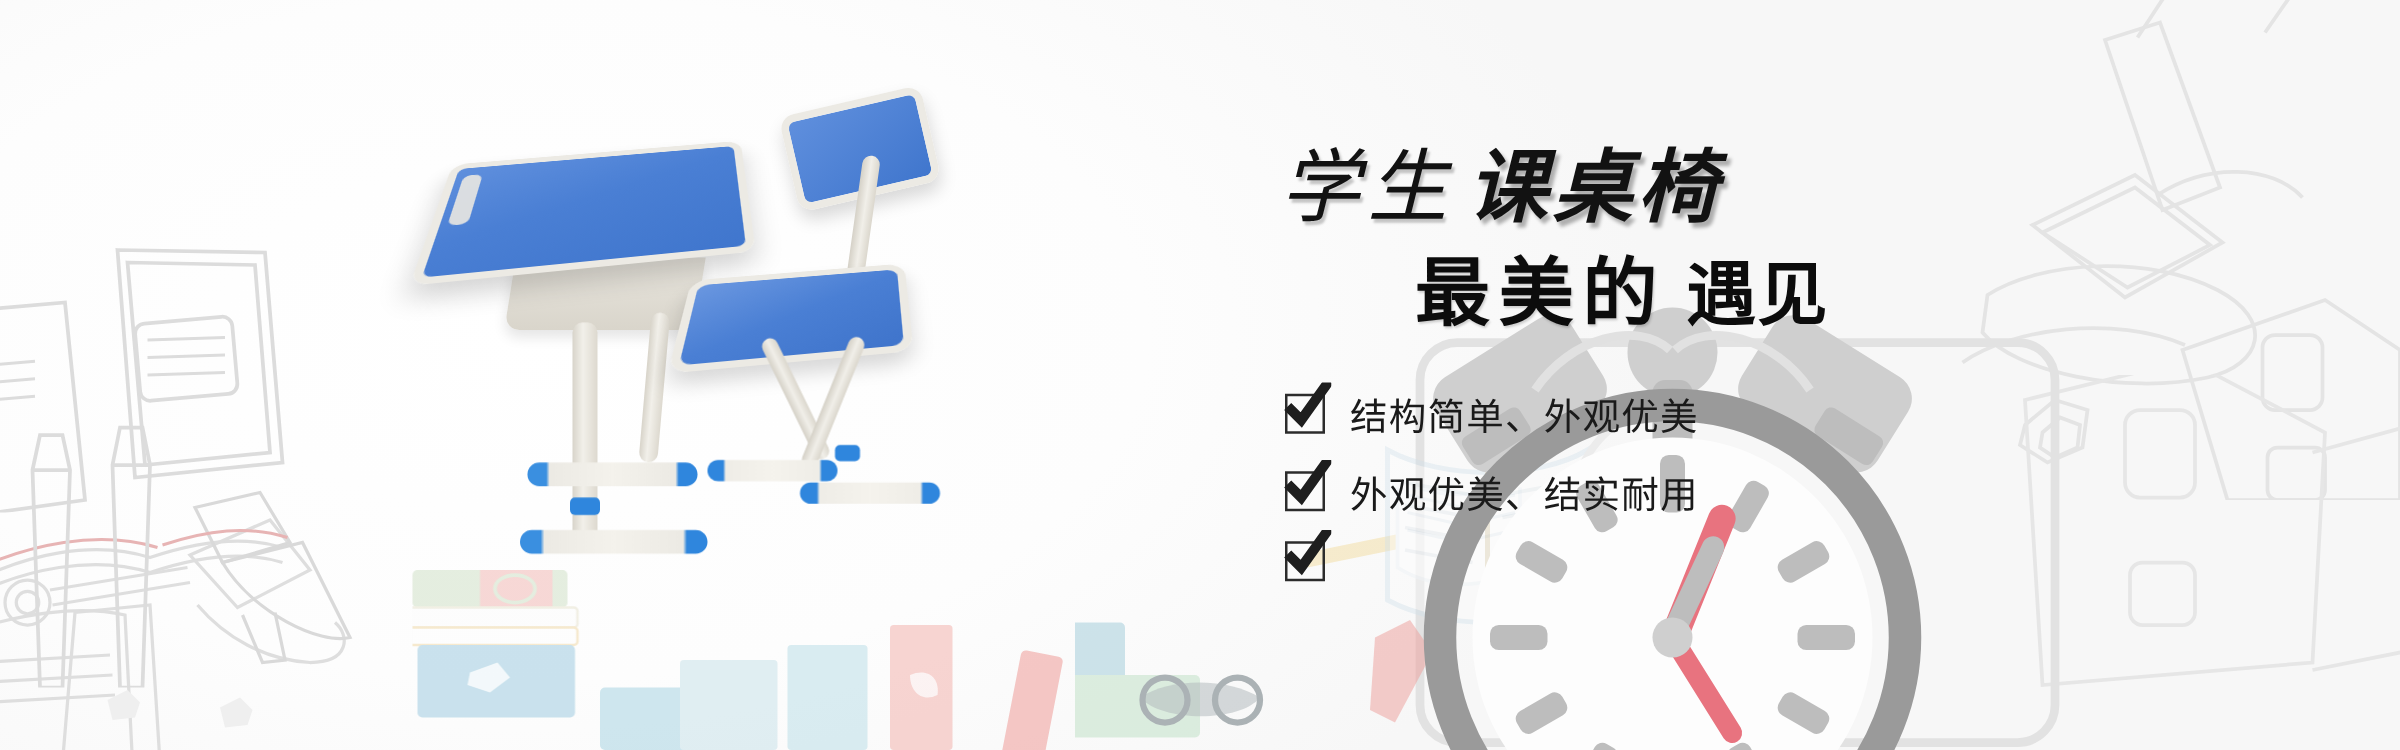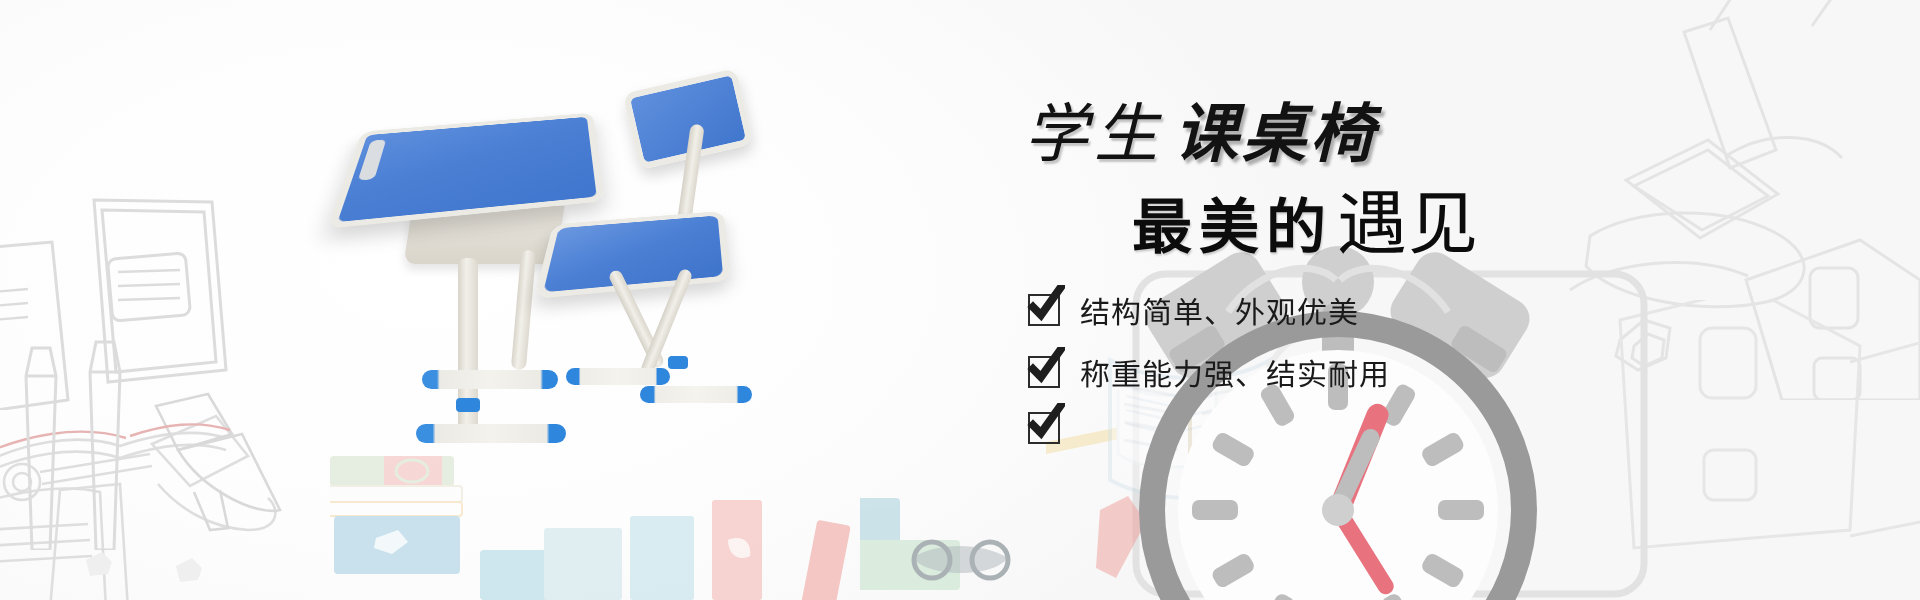--- a/index.html
+++ b/index.html
@@ -82,21 +82,21 @@
   .cp-3{left:330px;top:186px;width:13px;height:112px;transform:rotate(22deg);}
   .chair-foot{
     position:absolute;height:17px;border-radius:9px;
     background:linear-gradient(90deg,#2f86dd 0%,#2f86dd 12%,#efede7 14%,#f5f3ed 50%,#efede7 86%,#2f86dd 88%,#2f86dd 100%);
   }
   .cf-1{left:236px;top:288px;width:104px;}
   .cf-2{left:310px;top:306px;width:112px;}
   .cband{position:absolute;left:338px;top:276px;width:20px;height:13px;background:#2f86dd;border-radius:4px;}
 
   
-  .copy{position:absolute;left:1010px;top:103px;width:560px;}
+  .copy{position:absolute;left:1010px;top:119px;width:560px;}
   .headline-1{
     font-family:"Liberation Serif","DejaVu Serif",serif;
     font-size:64px;line-height:1;color:#121212;white-space:nowrap;
     padding-left:14px;
   }
   .headline-1 .lead{
     font-weight:400;letter-spacing:6px;font-style:italic;
     text-shadow:2px 3px 2px rgba(0,0,0,.22);
   }
   .headline-1 .emph{
@@ -107,23 +107,23 @@
     margin-top:22px;padding-left:122px;white-space:nowrap;
     font-size:60px;line-height:1;color:#0c0c0c;
   }
   .headline-2 .lead{
     font-family:"Liberation Serif","DejaVu Serif",serif;
     font-weight:700;letter-spacing:7px;
     text-shadow:1px 2px 2px rgba(0,0,0,.18);
   }
   .headline-2 .emph{
     font-family:"Liberation Sans","DejaVu Sans",sans-serif;
-    font-weight:400;font-size:70px;letter-spacing:1px;margin-left:4px;
-  }
-  .bullets{margin-top:29px;padding-left:18px;}
+    font-weight:700;font-size:56px;letter-spacing:1px;margin-left:16px;
+  }
+  .bullets{margin-top:44px;padding-left:18px;}
   .bullet{
     display:flex;align-items:center;gap:20px;margin-bottom:18px;
   }
   .check-box{
     position:relative;width:28px;height:28px;flex:0 0 28px;
     border:2px solid #2c2c2c;background:transparent;
   }
   .check-box svg{position:absolute;left:-5px;top:-11px;width:40px;height:40px;}
   .bullet-text{
     font-size:30px;color:#1a1a1a;letter-spacing:1px;white-space:nowrap;
@@ -352,21 +352,21 @@
         </span>
         <span class="bullet-text">结构简单、外观优美</span>
       </div>
 
       <div class="bullet">
         <span class="check-box">
           <svg viewBox="0 0 40 40" aria-hidden="true">
             <path d="M8 22 L16 30 L36 2" fill="none" stroke="#1e1e1e" stroke-width="8" stroke-linecap="square" stroke-linejoin="miter"></path>
           </svg>
         </span>
-        <span class="bullet-text">称重能力强、结实耐用</span>
+        <span class="bullet-text">外观优美、结实耐用</span>
       </div>
 
       <div class="bullet">
         <span class="check-box">
           <svg viewBox="0 0 40 40" aria-hidden="true">
             <path d="M8 22 L16 30 L36 2" fill="none" stroke="#1e1e1e" stroke-width="8" stroke-linecap="square" stroke-linejoin="miter"></path>
           </svg>
         </span>
       </div>
 

